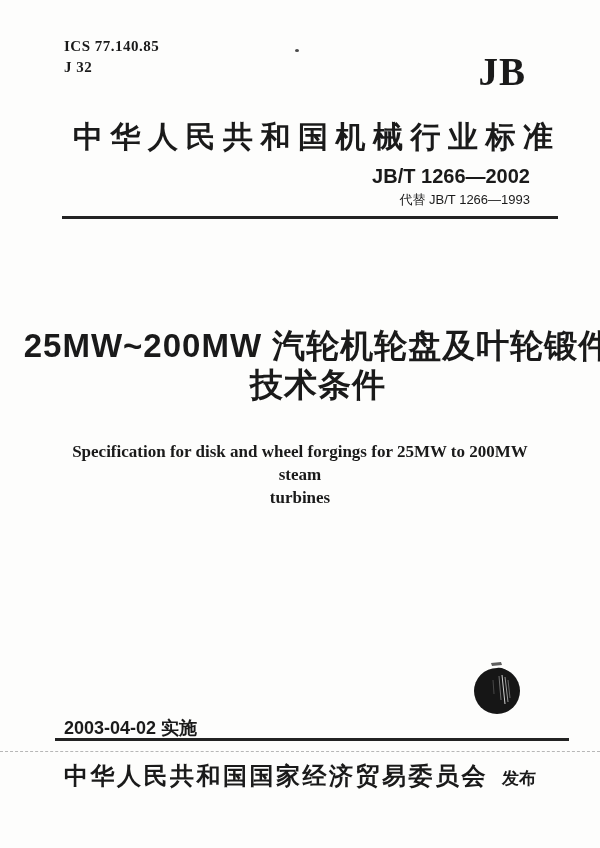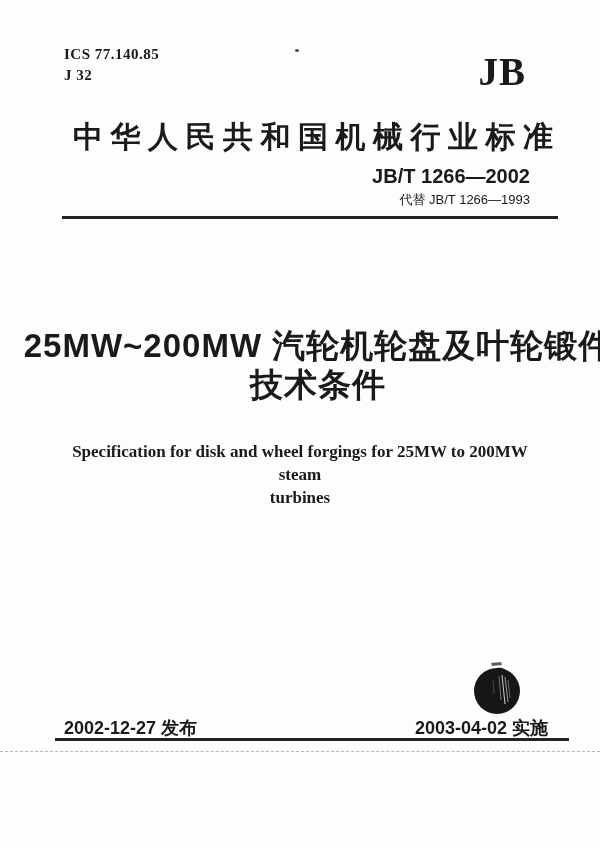--- a/index.html
+++ b/index.html
@@ -17,21 +17,20 @@
   
   .ics-block {
     position: absolute;
     left: 64px;
     top: 36px;
     font-family: "Liberation Serif", serif;
     font-weight: bold;
     font-size: 15px;
     line-height: 21px;
     letter-spacing: 0.5px;
-    margin-top: 8px;
   }
 
   
   .jb-logo {
     position: absolute;
     top: 42px;
     right: 74px;
     font-family: "Liberation Serif", serif;
     font-weight: bold;
     font-size: 39px;
@@ -221,21 +220,24 @@
       <path d="M26 8 C30 7 34 9 36 11 L34 13 C31 10 28 9 26 9 Z" fill="#161616"></path>
       <line x1="31" y1="15" x2="34" y2="44" stroke="#ffffff" stroke-width="1" opacity="0.8"></line>
       <line x1="34" y1="17" x2="37" y2="42" stroke="#ffffff" stroke-width="0.8" opacity="0.7"></line>
       <line x1="28" y1="16" x2="30" y2="40" stroke="#ffffff" stroke-width="0.7" opacity="0.55"></line>
       <line x1="37" y1="20" x2="39" y2="38" stroke="#ffffff" stroke-width="0.7" opacity="0.5"></line>
       <line x1="22" y1="20" x2="23" y2="34" stroke="#ffffff" stroke-width="0.6" opacity="0.35"></line>
     </svg>
   </div>
 
   <div class="dates-row">
-    <span>2002-12-27 发布</span>
     <span>2003-04-02 实施</span>
   </div>
 
   <div class="footer-rule"></div>
   <div class="footer-dashed-rule"></div>
 
+  <div class="issuer-row">
+    <span class="issuer-name">中华人民共和国国家经济贸易委员会</span>
+    <span class="issuer-suffix">发布</span>
+  </div>
 
 </div>
 
 </body></html>

